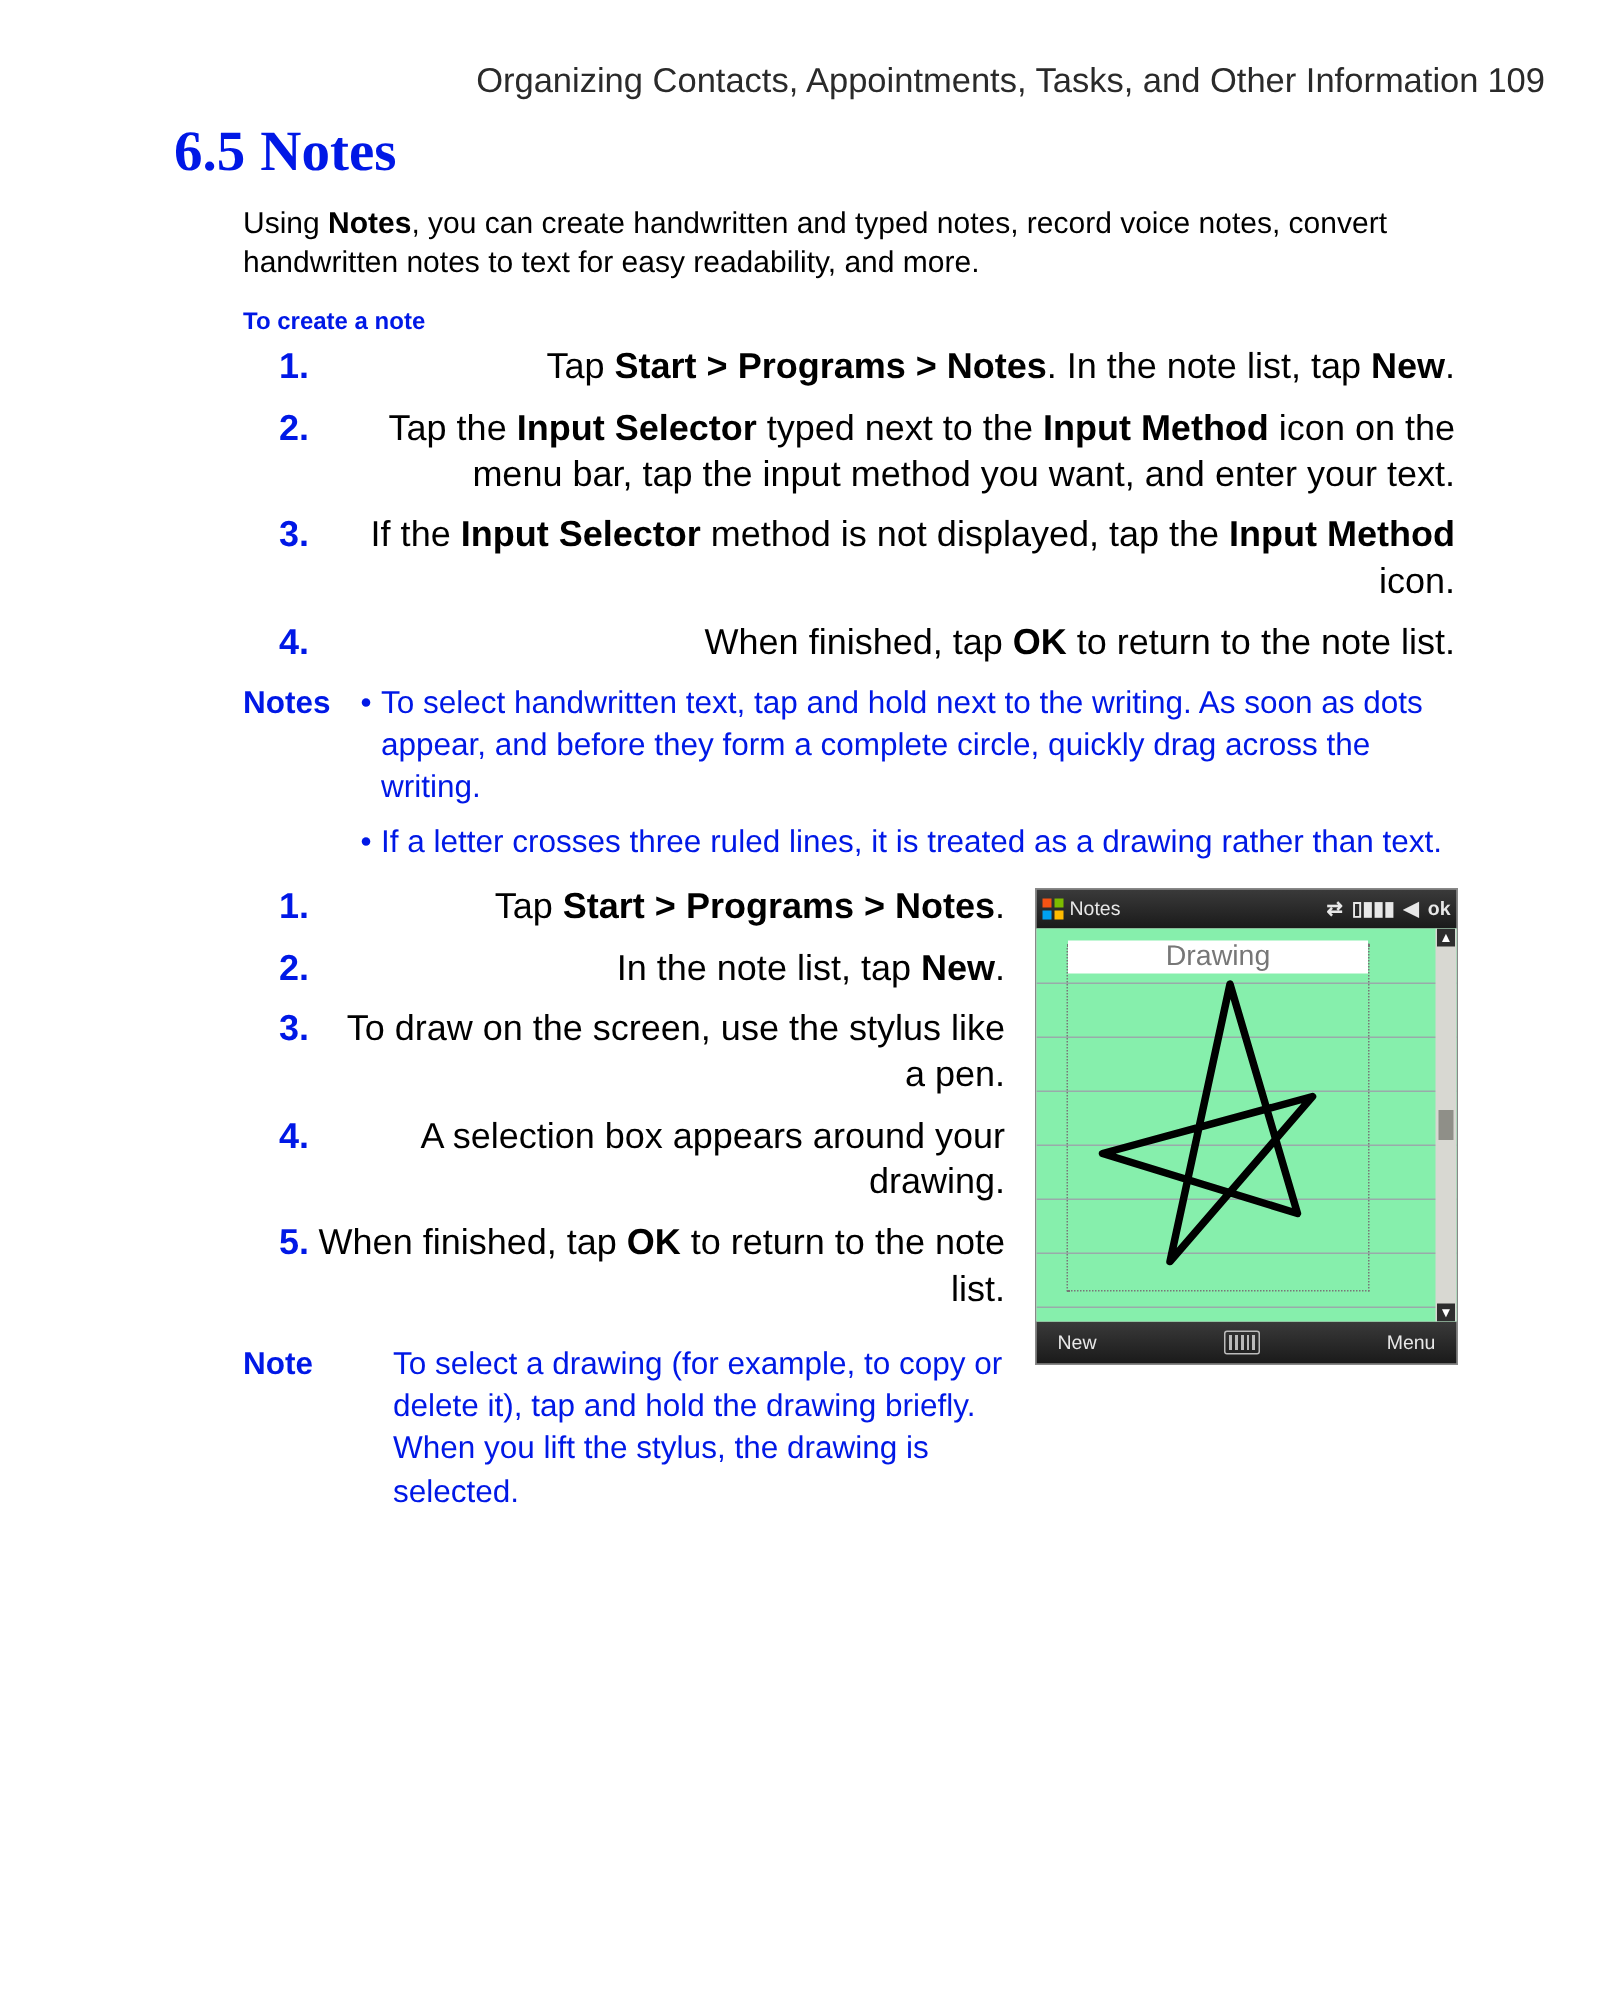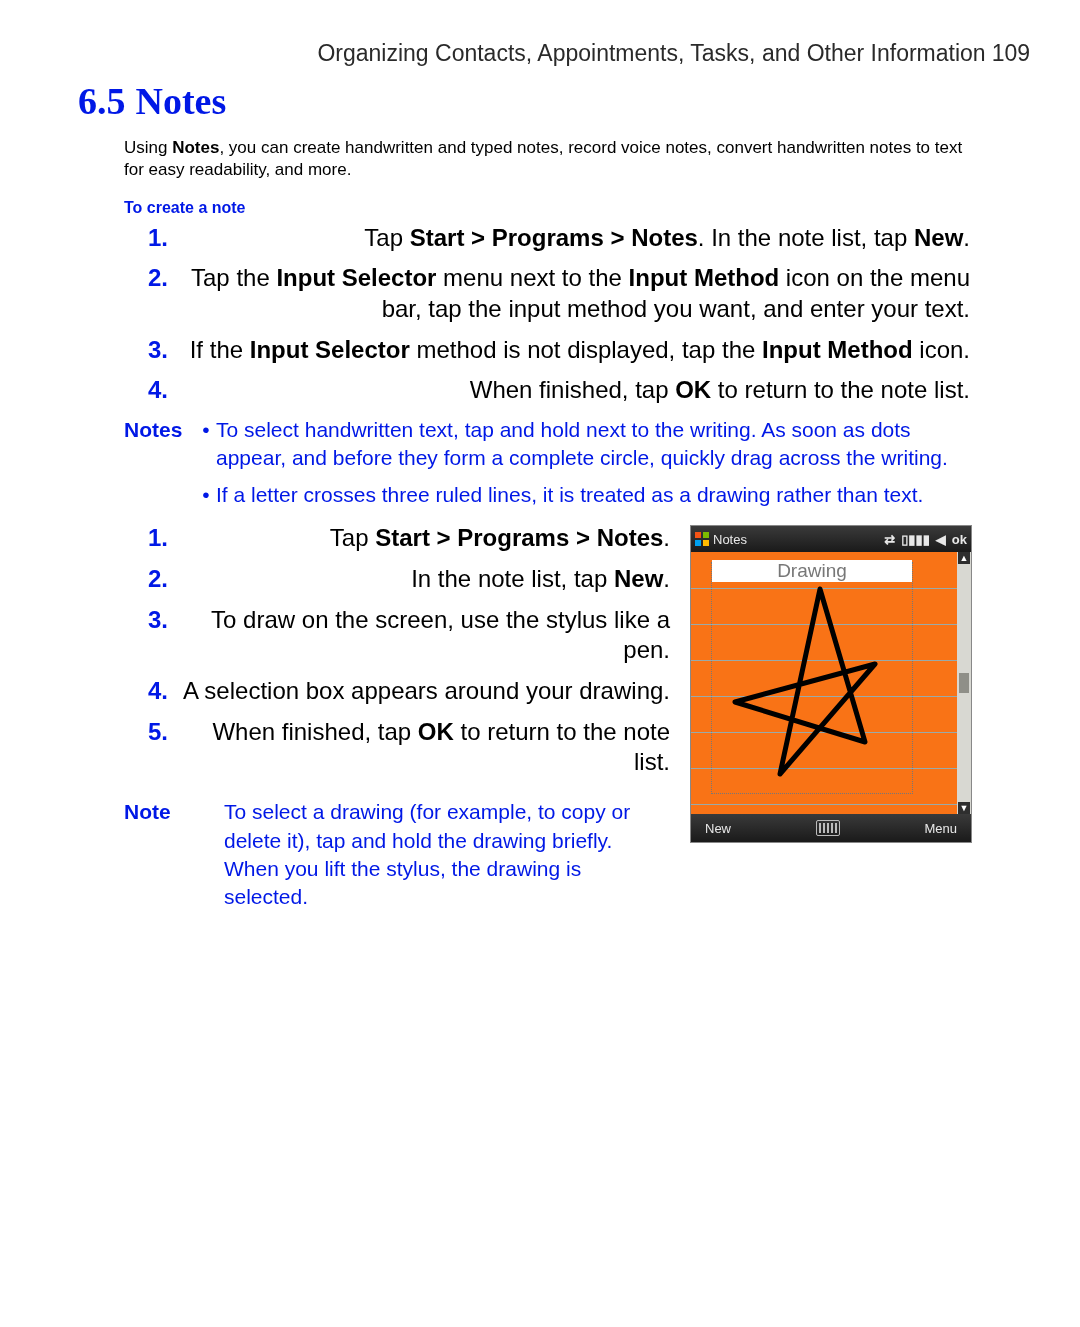--- a/index.html
+++ b/index.html
@@ -1,21 +1,21 @@
 <!DOCTYPE html>
 <html><head>
 <meta charset="utf-8">
 <style>
   html,body{margin:0;padding:0;background:#fff;font-family:"Segoe UI","Myriad Pro",Arial,sans-serif;color:#000;}
-  .page{width:1080px;min-height:1327px;box-sizing:border-box;padding:40px 110px 40px 78px;position:relative;}
+  .page{width:1080px;min-height:1327px;box-sizing:border-box;padding:40px 110px 40px 116px;position:relative;}
   .running{font-size:23px;color:#2a2a2a;text-align:right;margin-bottom:12px;margin-right:-60px;}
   .running .pg{margin-left:6px;}
   .h1{font-size:38px;font-weight:700;color:#0018e6;margin:6px 0 14px 0;font-family:Liberation Serif, serif;}
   .h1 .secno{margin-right:10px;}
-  .intro{font-size:17px;line-height:1.28;margin:0 0 16px 46px;}
+  .intro{font-size:20px;line-height:1.28;margin:0 0 16px 46px;}
   .sub{font-size:16px;font-weight:700;color:#0018e6;margin:18px 0 4px 46px;}
   .steps{font-size:24px;line-height:1.28;margin:0 0 0 46px;padding:0;list-style:none;}
   .steps li{display:flex;align-items:flex-start;margin:6px 0 10px 0;}
   .num{color:#0018e6;font-weight:700;min-width:34px;padding-left:10px;padding-right:6px;text-align:right;}
   .body{flex:1;text-align:right;}
   .notesrow{display:flex;font-size:21px;line-height:1.35;color:#0018e6;margin:10px 0 0 46px;}
   .notesrow .lbl{font-weight:700;min-width:72px;}
   .notesrow ul{margin:0;padding:0;list-style:none;flex:1;}
   .notesrow li{display:flex;align-items:flex-start;margin-bottom:8px;}
   .dot{min-width:20px;text-align:center;}
@@ -29,21 +29,21 @@
   .phone{width:280px;border:1px solid #888;background:#f7f7f5;}
   .pbar{height:26px;background:linear-gradient(#3a3a3a,#1a1a1a);display:flex;align-items:center;color:#e8e8e8;font-size:13px;padding:0 4px;justify-content:space-between;}
   .pbar .l{display:flex;align-items:center;gap:4px;}
   .winlogo{display:inline-block;width:14px;height:14px;position:relative;}
   .winlogo span{position:absolute;width:6px;height:6px;}
   .winlogo .a{background:#f65314;left:0;top:0;}
   .winlogo .b{background:#7cbb00;right:0;top:0;}
   .winlogo .c{background:#00a1f1;left:0;bottom:0;}
   .winlogo .d{background:#ffbb00;right:0;bottom:0;}
   .pbar .r{display:flex;align-items:center;gap:6px;font-weight:700;}
-  .canvas{position:relative;height:262px;background:#f97316;overflow:hidden;}
+  .canvas{position:relative;height:262px;background:#86efac;overflow:hidden;}
   .rule{position:absolute;left:0;right:0;height:1px;background:#9aa;}
   .dbox{position:absolute;left:20px;top:10px;width:200px;height:230px;border:1px dotted #777;}
   .dtitle{position:absolute;top:-3px;left:0;right:0;text-align:center;font-size:19px;color:#777;background:#fff;}
   .scroll{position:absolute;right:0;top:0;width:14px;height:100%;background:#d8d8d2;display:flex;flex-direction:column;justify-content:space-between;align-items:center;}
   .sbtn{width:12px;height:12px;background:#2e2e2e;color:#fff;font-size:9px;line-height:12px;text-align:center;}
   .sthumb{width:10px;height:20px;background:#8f8f88;}
   .tools{height:28px;background:linear-gradient(#3a3a3a,#1a1a1a);display:flex;align-items:center;justify-content:space-between;color:#e8e8e8;font-size:13px;padding:0 14px;}
   .kbico{width:22px;height:14px;border:1px solid #bbb;border-radius:2px;display:inline-block;position:relative;}
   .kbico:before{content:"";position:absolute;left:2px;right:2px;top:2px;bottom:2px;background:repeating-linear-gradient(90deg,#bbb 0 2px,transparent 2px 4px);}
   svg.star{position:absolute;left:34px;top:32px;}
@@ -66,21 +66,21 @@
   </p>
 
   <div class="sub">To create a note</div>
   <ol class="steps">
     <li>
         <span class="num">1.</span>
         <span class="body"><span>Tap </span><span class="bold">Start &gt; Programs &gt; Notes</span><span>. In the note list, tap </span><span class="bold">New</span><span>.</span></span>
       </li>
     <li>
         <span class="num">2.</span>
-        <span class="body"><span>Tap the </span><span class="bold">Input Selector</span><span> menu next to the </span><span class="bold">Input Method</span><span> icon on the menu bar, tap the input method you want, and enter your text.</span></span>
+        <span class="body"><span>Tap the </span><span class="bold">Input Selector</span><span> typed next to the </span><span class="bold">Input Method</span><span> icon on the menu bar, tap the input method you want, and enter your text.</span></span>
       </li>
     <li>
         <span class="num">3.</span>
         <span class="body"><span>If the </span><span class="bold">Input Selector</span><span> method is not displayed, tap the </span><span class="bold">Input Method</span><span> icon.</span></span>
       </li>
     <li>
         <span class="num">4.</span>
         <span class="body"><span>When finished, tap </span><span class="bold">OK</span><span> to return to the note list.</span></span>
       </li>
   </ol>

